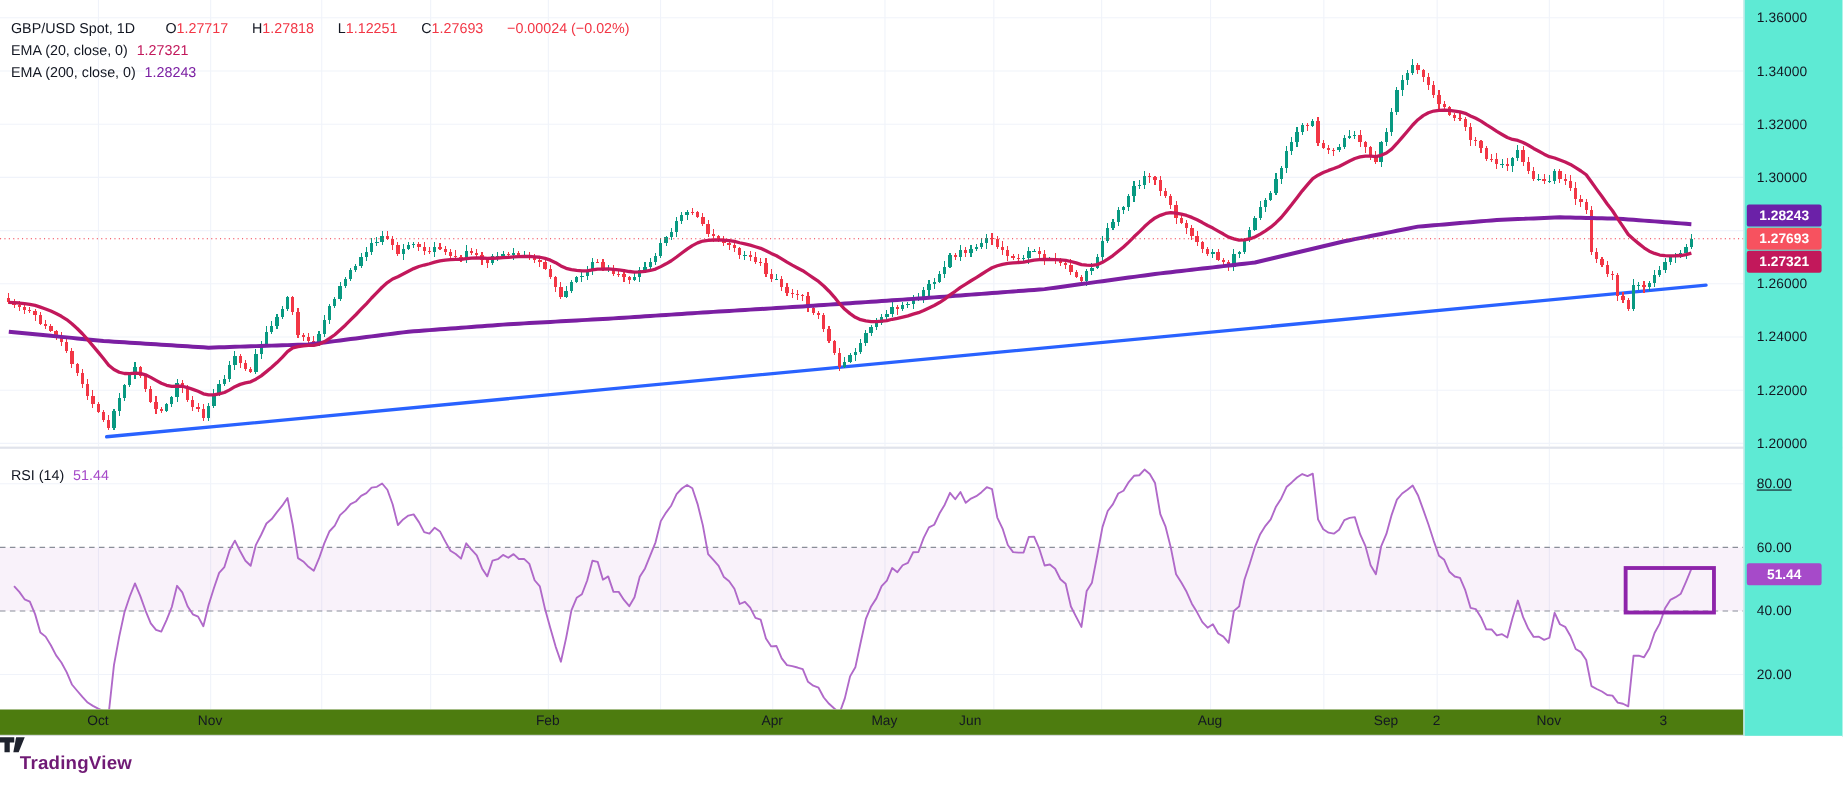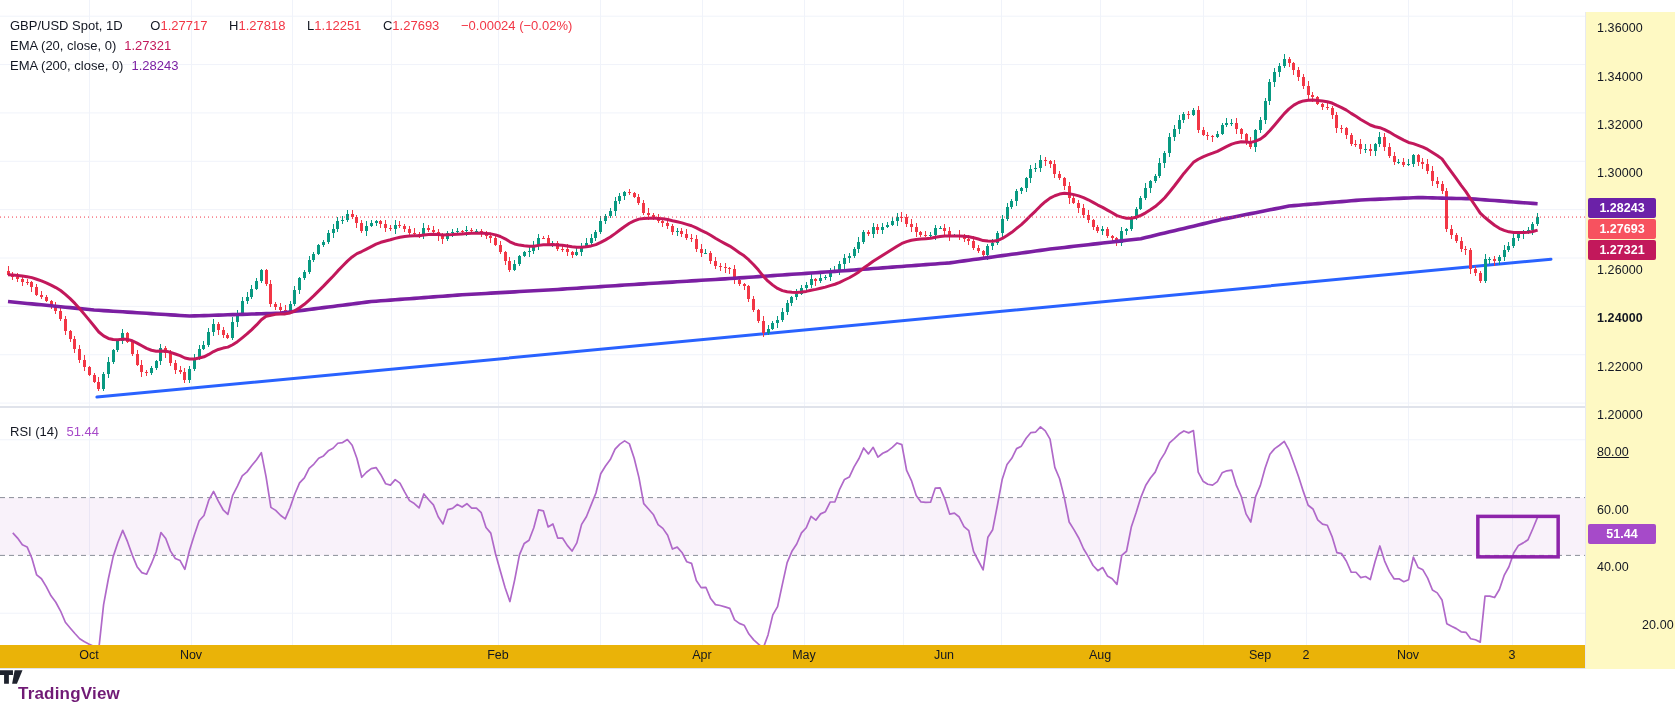--- a/index.html
+++ b/index.html
@@ -3,22 +3,22 @@
 <meta charset="utf-8">
 <style>
   html,body{margin:0;padding:0;background:#fff;}
   body{width:1675px;height:718px;position:relative;overflow:hidden;
        font-family:"Liberation Sans","DejaVu Sans",sans-serif;color:var(--text,#131722);}
   .chart-root{position:absolute;inset:0;background:#fff;}
   .pane{position:absolute;left:0;overflow:hidden;}
   #price-pane{top:0;height:406px;width:1585px;}
   #pane-divider{position:absolute;top:406px;left:0;width:1675px;height:2px;background:#e0e3eb;}
   #rsi-pane{top:408px;height:237px;width:1585px;}
-  #time-axis{position:absolute;top:645px;left:0;width:1585px;height:23px;border-bottom:1px solid #e0e3eb;background:#eab308;}
-  #right-axis{position:absolute;top:12px;left:1585px;width:90px;height:669px;background:#fef9c3;border-left:1px solid #e8eaf0;border-bottom:1px solid #e0e3eb;}
+  #time-axis{position:absolute;top:645px;left:0;width:1585px;height:23px;border-bottom:1px solid #e0e3eb;background:#4d7c0f;}
+  #right-axis{position:absolute;top:0;left:1585px;width:90px;height:669px;background:#5eead4;border-left:1px solid #e8eaf0;border-bottom:1px solid #e0e3eb;}
   #footer{position:absolute;top:669px;left:0;width:1675px;height:49px;background:#fff;display:flex;align-items:center;}
   svg{position:absolute;top:0;left:0;}
   .legend{position:absolute;left:10px;top:16px;z-index:6;font-size:13px;line-height:20px;white-space:nowrap;}
   .lrow{height:20px;}
   .lrow .k{color:var(--text);}
   .sym{font-weight:400;margin-right:6px;}
   .grp{margin-left:18px;}
   .red{color:var(--red);}
   .ema20v{color:var(--ema20);margin-left:8px;}
   .ema200v{color:var(--ema200);margin-left:8px;}
@@ -762,43 +762,43 @@
     <span class="k">RSI (14)</span><span class="rsiv">51.44</span>
   </div>
 
   <div id="time-axis">
       <div class="tlabel" style="left: 89px;">Oct</div>
       <div class="tlabel" style="left: 191px;">Nov</div>
       <div class="tlabel bold" style="left: 391px;">2024</div>
       <div class="tlabel" style="left: 498px;">Feb</div>
       <div class="tlabel" style="left: 702px;">Apr</div>
       <div class="tlabel" style="left: 804px;">May</div>
-      <div class="tlabel" style="left: 944px;">Jun</div>
+      <div class="tlabel" style="left: 882px;">Jun</div>
       <div class="tlabel" style="left: 1100px;">Aug</div>
       <div class="tlabel" style="left: 1260px;">Sep</div>
       <div class="tlabel" style="left: 1306px;">2</div>
       <div class="tlabel" style="left: 1408px;">Nov</div>
       <div class="tlabel" style="left: 1512px;">3</div>
     </div>
   <div id="right-axis">
       <div class="tick" style="top: 16.2013px;">1.36000</div>
       <div class="tick" style="top: 64.5634px;">1.34000</div>
       <div class="tick" style="top: 112.926px;">1.32000</div>
       <div class="tick" style="top: 161.288px;">1.30000</div>
       <div class="tick" style="top: 258.012px;">1.26000</div>
-      <div class="tick" style="top: 306.374px; font-weight: bold;">1.24000</div>
+      <div class="tick" style="top: 306.374px;">1.24000</div>
       <div class="tick" style="top: 354.736px;">1.22000</div>
       <div class="tick" style="top: 403.098px;">1.20000</div>
       <div class="badge" style="top: 196.073px; background: rgb(107, 33, 168);">1.28243</div>
       <div class="badge" style="top: 217.073px; background: rgb(247, 82, 95);">1.27693</div>
       <div class="badge" style="top: 238.073px; background: rgb(194, 24, 91);">1.27321</div>
       <div class="tick" style="top: 439.793px; text-decoration: underline;">80.00</div>
       <div class="tick" style="top: 497.598px;">60.00</div>
       <div class="tick" style="top: 555.402px;">40.00</div>
-      <div class="tick" style="top: 613.207px; margin-left: 45px;">20.00</div>
+      <div class="tick" style="top: 613.207px;">20.00</div>
       <div class="badge" style="top: 522.338px; background: rgb(166, 74, 201);">51.44</div>
     </div>
 
   <div id="footer">
     <div class="brand">
       <svg width="23" height="16" viewBox="0 0 22 15">
         <polygon points="0,1 12.4,1 12.4,5.6 8.5,5.6 8.5,14 3.9,14 3.9,5.6 0,5.6" fill="#1e222d"></polygon>
         <polygon points="14,1 21.5,1 16.2,14 11.6,14" fill="#1e222d"></polygon>
       </svg>
       <span class="brand-text">TradingView</span>

